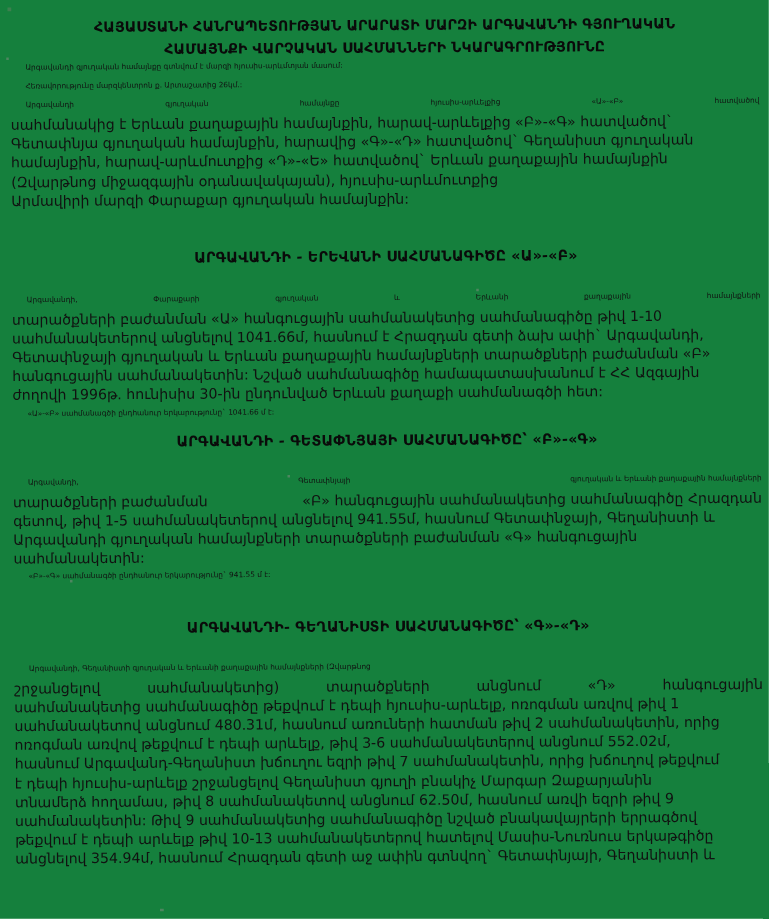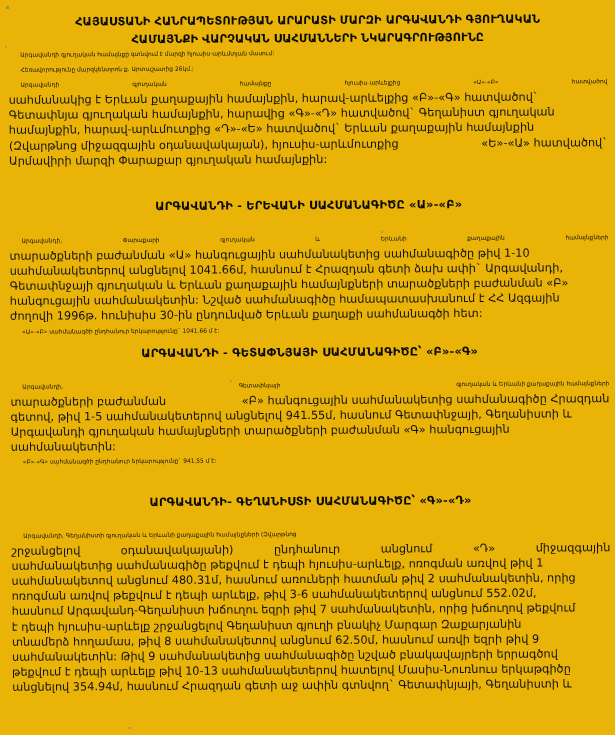--- a/index.html
+++ b/index.html
@@ -13,21 +13,21 @@
     height: 735px;
     overflow: hidden;
     font-family: "DejaVu Sans", "Liberation Sans", sans-serif;
     color: #0a0a0a;
   }
 
   .page {
     position: relative;
     width: 615px;
     height: 735px;
-    background: #eab308;
+    background: #15803d;
     overflow: hidden;
   }
 
   
   .scan {
     position: absolute;
     left: 0;
     top: 0;
     width: 615px;
     transform: rotate(-0.35deg);
@@ -113,21 +113,20 @@
         <span>համայնքը</span>
         <span>հյուսիս-արևելքից</span>
         <span>«Ա»-«Բ»</span>
         <span>հատվածով</span>
       </span>
       <span class="ln">սահմանակից է Երևան քաղաքային համայնքին, հարավ-արևելքից «Բ»-«Գ» հատվածով`</span>
       <span class="ln">Գետափնյա գյուղական համայնքին, հարավից «Գ»-«Դ» հատվածով` Գեղանիստ գյուղական</span>
       <span class="ln">համայնքին, հարավ-արևմուտքից «Դ»-«Ե» հատվածով` Երևան քաղաքային համայնքին</span>
       <span class="ln j">
         <span>(Զվարթնոց միջազգային օդանավակայան), հյուսիս-արևմուտքից</span>
-        <span>«Ե»-«Ա» հատվածով`</span>
       </span>
       <span class="ln">Արմավիրի մարզի Փարաքար գյուղական համայնքին:</span>
     </div>
 
     <div class="block section-heading" style="top:197px;">ԱՐԳԱՎԱՆԴԻ - ԵՐԵՎԱՆԻ  ՍԱՀՄԱՆԱԳԻԾԸ «Ա»-«Բ»</div>
 
     <div class="block para" style="top:232px;">
       <span class="ln j indent2" style="font-size: 5.9px;">
         <span>Արգավանդի,</span>
         <span>Փարաքարի</span>
@@ -164,25 +163,25 @@
       <span class="ln">սահմանակետին:</span>
       <span class="ln indent2" style="font-size: 5.9px;">«Բ»-«Գ» սահմանագծի ընդհանուր երկարությունը` 941.55 մ է:</span>
     </div>
 
     <div class="block section-heading" style="top:493px;">ԱՐԳԱՎԱՆԴԻ- ԳԵՂԱՆԻՍՏԻ  ՍԱՀՄԱՆԱԳԻԾԸ՝ «Գ»-«Դ»</div>
 
     <div class="block para" style="top:527px;">
       <span class="ln indent2" style="font-size: 5.9px;">Արգավանդի, Գեղանիստի գյուղական և Երևանի քաղաքային համայնքների (Զվարթնոց</span>
       <span class="ln j">
         <span>շրջանցելով</span>
-        <span>օդանավակայանի)</span>
-        <span>ընդհանուր</span>
+        <span>սահմանակետից)</span>
+        <span>տարածքների</span>
         <span>անցնում</span>
         <span>«Դ»</span>
-        <span>միջազգային</span>
+        <span>հանգուցային</span>
       </span>
       <span class="ln">սահմանակետից սահմանագիծը թեքվում է դեպի հյուսիս-արևելք, ոռոգման առվով թիվ 1</span>
       <span class="ln">սահմանակետով անցնում 480.31մ, հասնում առուների հատման թիվ 2 սահմանակետին, որից</span>
       <span class="ln">ոռոգման առվով թեքվում է դեպի արևելք, թիվ 3-6 սահմանակետերով անցնում 552.02մ,</span>
       <span class="ln">հասնում Արգավանդ-Գեղանիստ խճուղու եզրի թիվ 7 սահմանակետին, որից խճուղով թեքվում</span>
       <span class="ln">է դեպի հյուսիս-արևելք շրջանցելով Գեղանիստ գյուղի բնակիչ Մարգար Զաքարյանին</span>
       <span class="ln">տնամերձ հողամաս, թիվ 8 սահմանակետով անցնում 62.50մ, հասնում առվի եզրի թիվ 9</span>
       <span class="ln">սահմանակետին: Թիվ 9 սահմանակետից սահմանագիծը նշված բնակավայրերի երրագծով</span>
       <span class="ln">թեքվում է դեպի արևելք թիվ 10-13 սահմանակետերով հատելով Մասիս-Նուռնուս երկաթգիծը</span>
       <span class="ln">անցնելով 354.94մ, հասնում Հրազդան գետի աջ ափին գտնվող` Գետափնյայի, Գեղանիստի և</span>

